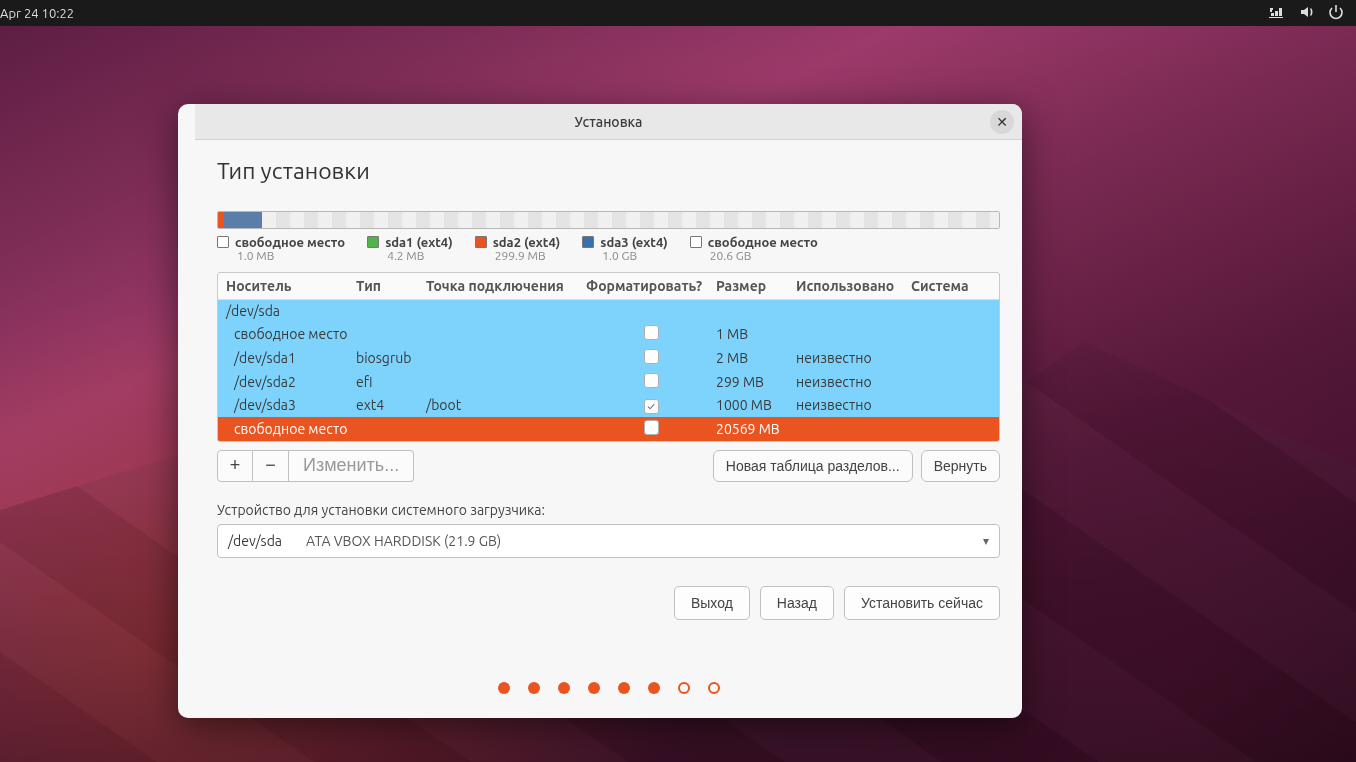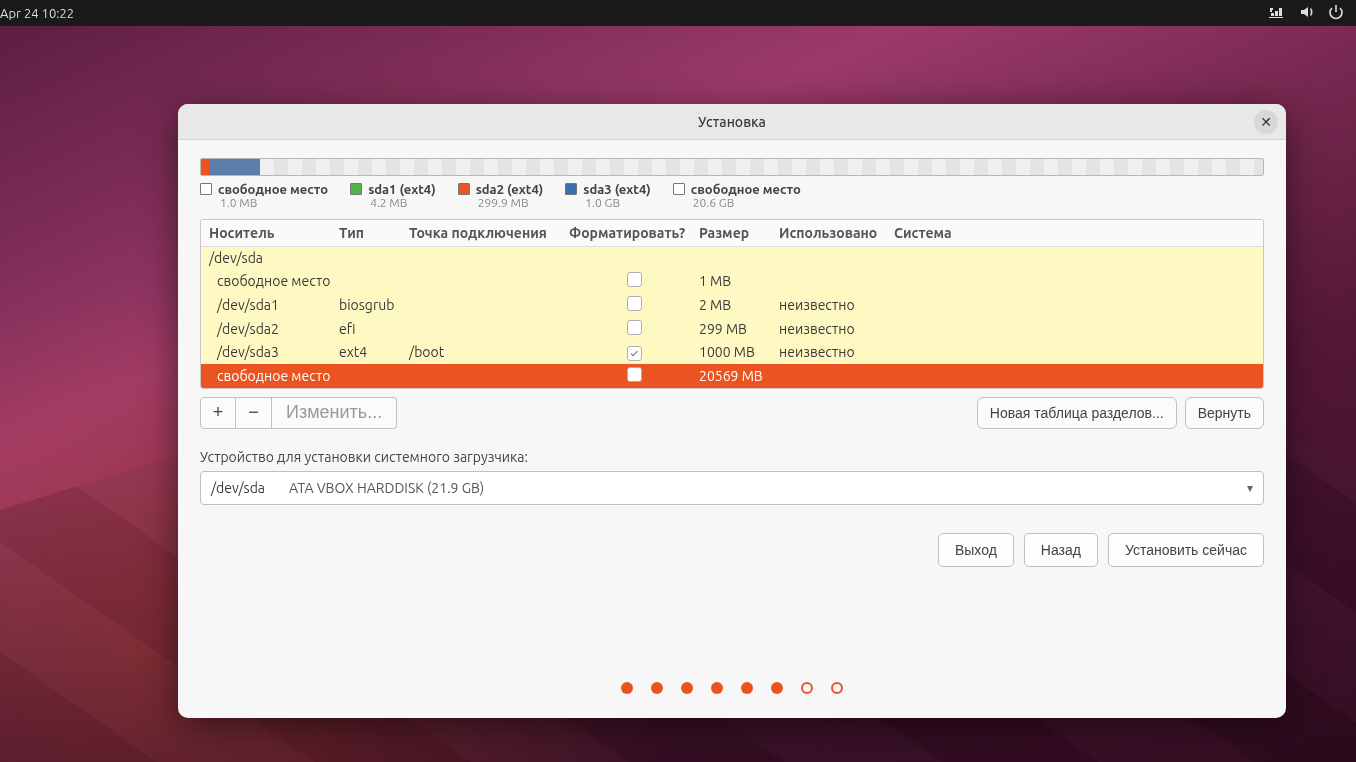--- a/index.html
+++ b/index.html
@@ -40,27 +40,28 @@
   z-index: 5;
 }
 .topbar .tray {
   position: absolute; right: 12px; top: 0; bottom: 0;
   display: flex; align-items: center; gap: 14px;
 }
 .topbar .tray svg { width: 16px; height: 16px; fill: #ddd; }
 .window {
   position: absolute;
   left: 178px; top: 104px;
-  width: 1108px; height: 614px;
+  width: 844px; height: 614px;
   background: #f7f7f7;
   border-radius: 10px;
   box-shadow: 0 8px 36px rgba(0,0,0,0.5);
   display: flex; flex-direction: column;
   overflow: hidden;
   z-index: 10;
+  padding-left: 17px;
 }
 .titlebar {
   height: 36px;
   background: #e8e8e8;
   border-bottom: 1px solid #d2d2d2;
   display: flex; align-items: center; justify-content: center;
   position: relative;
   font-weight: 500;
   color: #3a3a3a;
 }
@@ -106,21 +107,21 @@
   width: 12px; height: 12px;
   border: 1px solid #777;
   border-radius: 1px;
   background: #fff;
 }
 .legend .label { font-weight: 600; color: #444; }
 .legend .sub { font-size: 12px; color: #888; margin-left: 20px; }
 .ptable {
   border: 1px solid #c9c9c9;
   border-radius: 3px;
-  background: #fef9c3;
+  background: #7dd3fc;
   overflow: hidden;
 }
 .ptable .hdr, .ptable .row {
   display: grid;
   grid-template-columns: 130px 70px 160px 130px 80px 115px 1fr;
   align-items: center;
   padding: 3px 8px;
   min-height: 22px;
   font-size: 14px;
 }
@@ -241,20 +242,21 @@
 
 <div class="window">
   <div class="titlebar">
     <span>Установка</span>
     <div class="close-btn">
       <span>✕</span>
     </div>
   </div>
 
   <div class="content">
+    <h1 class="page-title">Тип установки</h1>
 
     <div class="partition-bar" id="pbar">
         <div class="seg" style="background: rgb(233, 84, 32); width: 0.8%;"></div>
         <div class="seg" style="background: rgb(91, 126, 168); width: 4.8%;"></div>
         <div class="seg" style="background: repeating-linear-gradient(90deg, rgb(240, 240, 240) 0px, rgb(240, 240, 240) 14px, rgb(228, 228, 228) 14px, rgb(228, 228, 228) 28px); width: 94.4%;"></div>
       </div>
 
     <div class="legend" id="legend">
         <div class="item">
           <div class="top">

